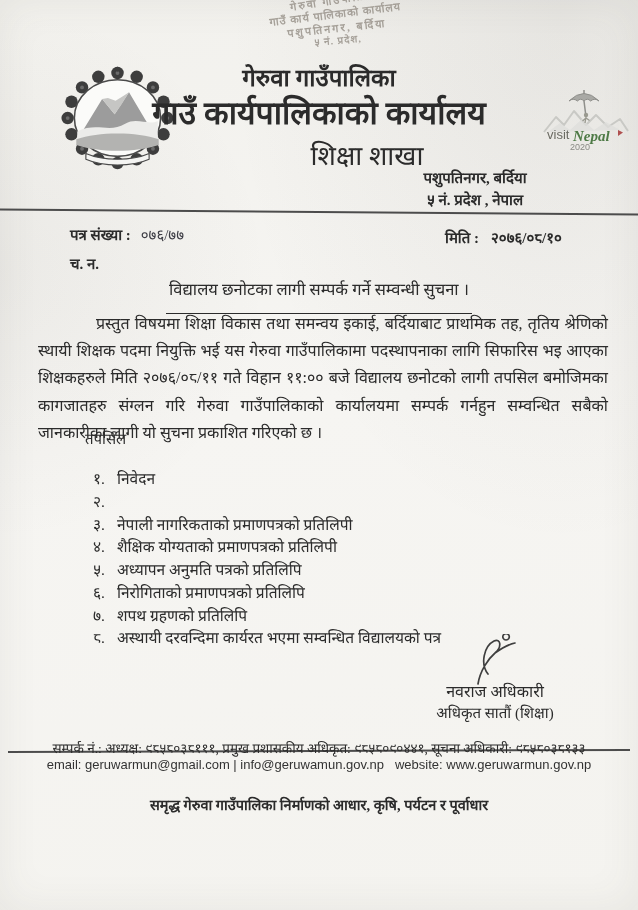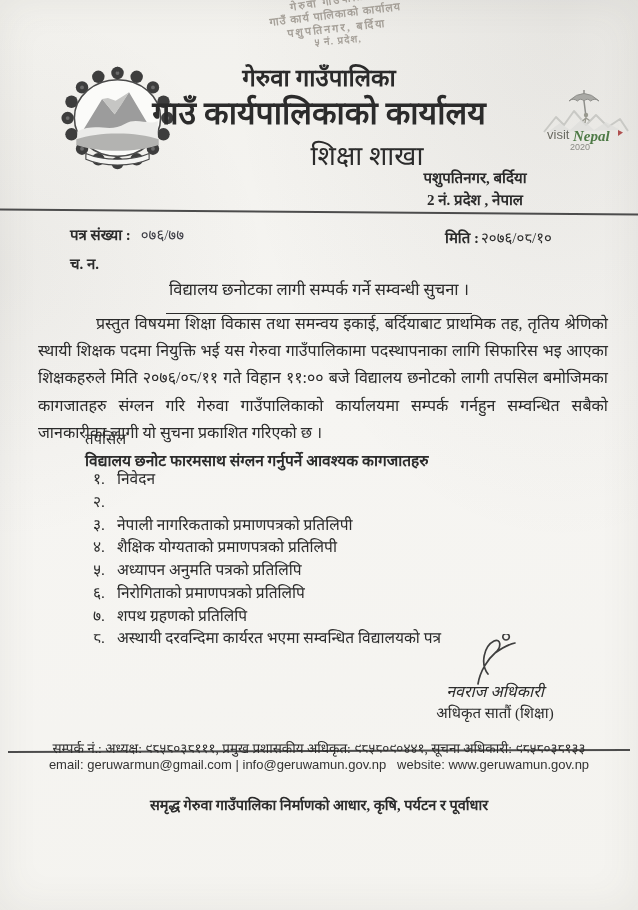--- a/index.html
+++ b/index.html
@@ -34,40 +34,40 @@
   .emblem { left:60px; top:66px; }
   .vnp    { left:540px; top:86px; }
 
   .address { left:330px; top:168px; width:290px; text-align:center; font-weight:bold; font-size:15px; line-height:1.45; }
 
   .rule-top { left:0; top:211px; width:638px; height:2px; background:#4c4c4c; transform:rotate(0.45deg); }
 
   .letterno { left:70px;  top:224px; font-size:15px; font-weight:bold; }
   .letterno .val { font-weight:normal; margin-left:10px; color:#3c3c44; }
   .miti     { left:445px; top:227px; font-size:15px; font-weight:bold; }
-  .miti .val { font-weight:normal; margin-left:2px; }
+  .miti .val { font-weight:bold; margin-left:12px; }
   .chn      { left:70px;  top:253px; font-size:15px; font-weight:bold; }
 
   .subject { left:0; top:277px; width:100%; text-align:center; font-size:16.5px; }
   .subject span { border-bottom:1.4px solid #2b2b2b; padding:0 3px 14px 3px; }
 
   .body-text {
     left:38px; top:310px; width:570px;
     font-size:16px; line-height:1.7; text-align:justify; text-indent:58px;
   }
 
   .tapasil  { left:85px; top:428px; font-size:15px; }
   .doc-head { left:85px; top:449px; font-size:15.5px; font-weight:bold; }
 
   .doc-list { left:93px; top:471px; width:480px; font-size:15.5px; }
   .doc-list .row { display:flex; margin-bottom:6.5px; line-height:1.05; }
   .doc-list .num { width:24px; flex:0 0 24px; }
 
   .signature { left:452px; top:634px; }
-  .sig-name  { left:410px; top:680px; width:170px; text-align:center; font-size:16px;font-style:italic; }
+  .sig-name  { left:410px; top:680px; width:170px; text-align:center; font-size:16px; }
   .sig-post  { left:405px; top:702px; width:180px; text-align:center; font-size:15px; }
 
   .rule-bot { left:8px; top:750px; width:622px; height:2px; background:#4c4c4c; transform:rotate(-0.2deg); }
 
   .f-email {
     left:0; top:757px; width:100%; text-align:center;
     font-family:"Liberation Sans","DejaVu Sans",sans-serif; font-size:13px; color:#333;
   }
   .f-email b { font-weight:normal; }
   .f-contact { left:0; top:739px; width:100%; text-align:center; font-size:13.5px; }
@@ -142,41 +142,40 @@
       <path d="M46,31 L45,37 M46,32 L49.5,34.5 M46,32 L42.5,35" stroke="#99998f" stroke-width="1.3" fill="none"></path>
       <text x="7" y="53" font-size="13" fill="#6a6a62" font-family="Liberation Sans, sans-serif">visit</text>
       <text x="33" y="55" font-size="15" font-style="italic" font-weight="bold" fill="#4e7a46" font-family="Liberation Serif, serif">Nepal</text>
       <text x="30" y="64" font-size="9" fill="#8a8a85" font-family="Liberation Sans, sans-serif">2020</text>
       <path d="M78,50 l5,-3.5 l-5,-2.5 z" fill="#b05050"></path>
     </svg>
   </div>
 
   <div class="abs address">
     <div>पशुपतिनगर, बर्दिया</div>
-    <div>2 नं. प्रदेश , नेपाल</div>
+    <div>५ नं. प्रदेश , नेपाल</div>
   </div>
 
   <div class="abs rule-top"></div>
 
   <div class="abs letterno">
     <span>पत्र संख्या :</span><span class="val">०७६/७७</span>
   </div>
   <div class="abs miti">
     <span>मिति :</span><span class="val">२०७६/०८/१०</span>
   </div>
   <div class="abs chn">च. न.</div>
 
   <div class="abs subject">
     <span>विद्यालय छनोटका लागी सम्पर्क गर्ने सम्वन्धी सुचना ।</span>
   </div>
 
   <div class="abs body-text">प्रस्तुत विषयमा शिक्षा विकास तथा समन्वय इकाई, बर्दियाबाट प्राथमिक तह, तृतिय श्रेणिको स्थायी शिक्षक पदमा नियुक्ति भई यस गेरुवा गाउँपालिकामा पदस्थापनाका लागि सिफारिस भइ आएका शिक्षकहरुले मिति २०७६/०८/११ गते विहान ११:०० बजे विद्यालय छनोटको लागी तपसिल बमोजिमका कागजातहरु संग्लन गरि गेरुवा गाउँपालिकाको कार्यालयमा सम्पर्क गर्नहुन सम्वन्धित सबैको जानकारीका लागी यो सुचना प्रकाशित गरिएको छ ।</div>
 
   <div class="abs tapasil">तपसिल</div>
-  <div class="abs doc-head">विद्यालय छनोट फारमसाथ संग्लन गर्नुपर्ने आवश्यक कागजातहरु</div>
 
   <div class="abs doc-list">
     <div class="row">
         <span class="num">१.</span>
         <span>निवेदन</span>
       </div>
     <div class="row">
         <span class="num">२.</span>
       </div>
     <div class="row">
@@ -211,18 +210,18 @@
                M43,19 C50,14 58,10 63,9
                M54,6 a3.2,3.2 0 1 1 0.1,0" stroke="#3f3f3f" stroke-width="1.7" fill="none" stroke-linecap="round"></path>
     </svg>
   </div>
   <div class="abs sig-name">नवराज अधिकारी</div>
   <div class="abs sig-post">अधिकृत सातौं (शिक्षा)</div>
 
   <div class="abs rule-bot"></div>
   <div class="abs f-email">
     <b>email:</b>&nbsp;<span>geruwarmun@gmail.com | info@geruwamun.gov.np</span>&nbsp;&nbsp;
-    <b>website:</b>&nbsp;<span>www.geruwamun.gov.np</span>
+    <b>website:</b>&nbsp;<span>www.geruwarmun.gov.np</span>
   </div>
   <div class="abs f-contact">सम्पर्क नं.: अध्यक्ष: ९८५८०३८१११, प्रमुख प्रशासकीय अधिकृत: ९८५८०९०४४१, सूचना अधिकारी: ९८५८०३८१३३</div>
   <div class="abs f-slogan">समृद्ध गेरुवा गाउँपालिका निर्माणको आधार, कृषि, पर्यटन र पूर्वाधार</div>
 
 </div>
 
 </body></html>

